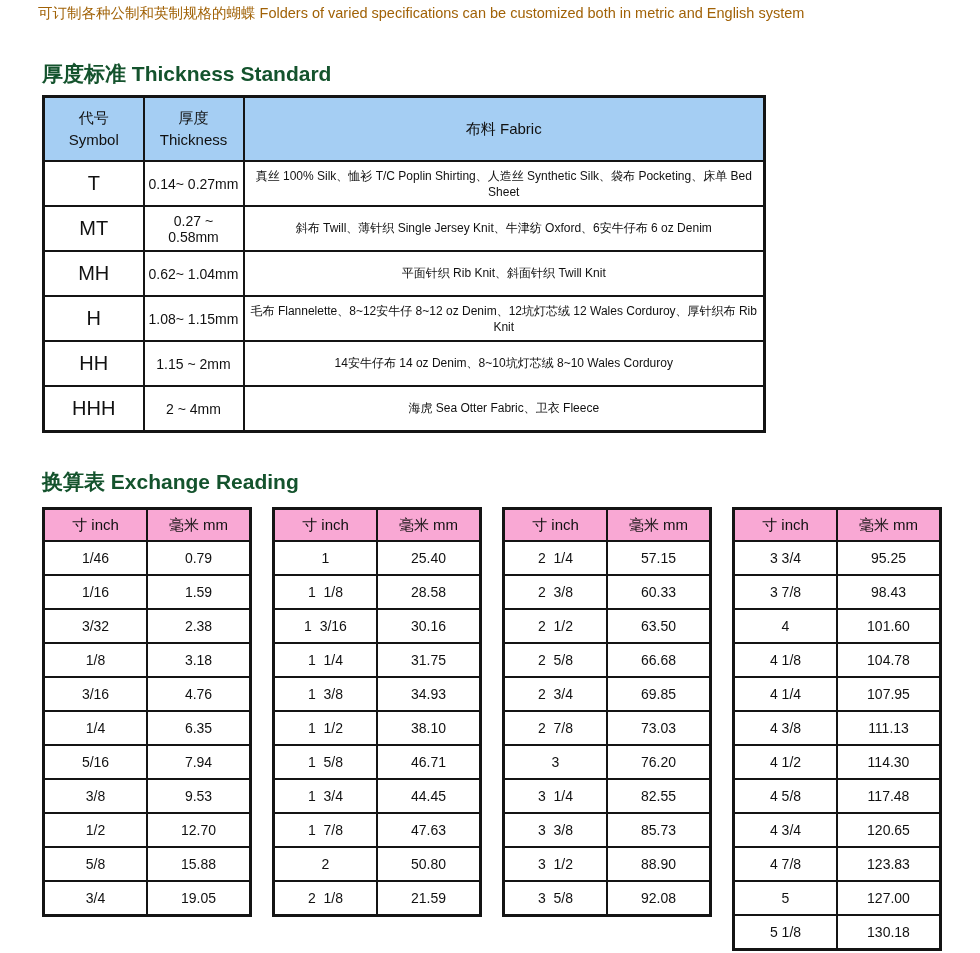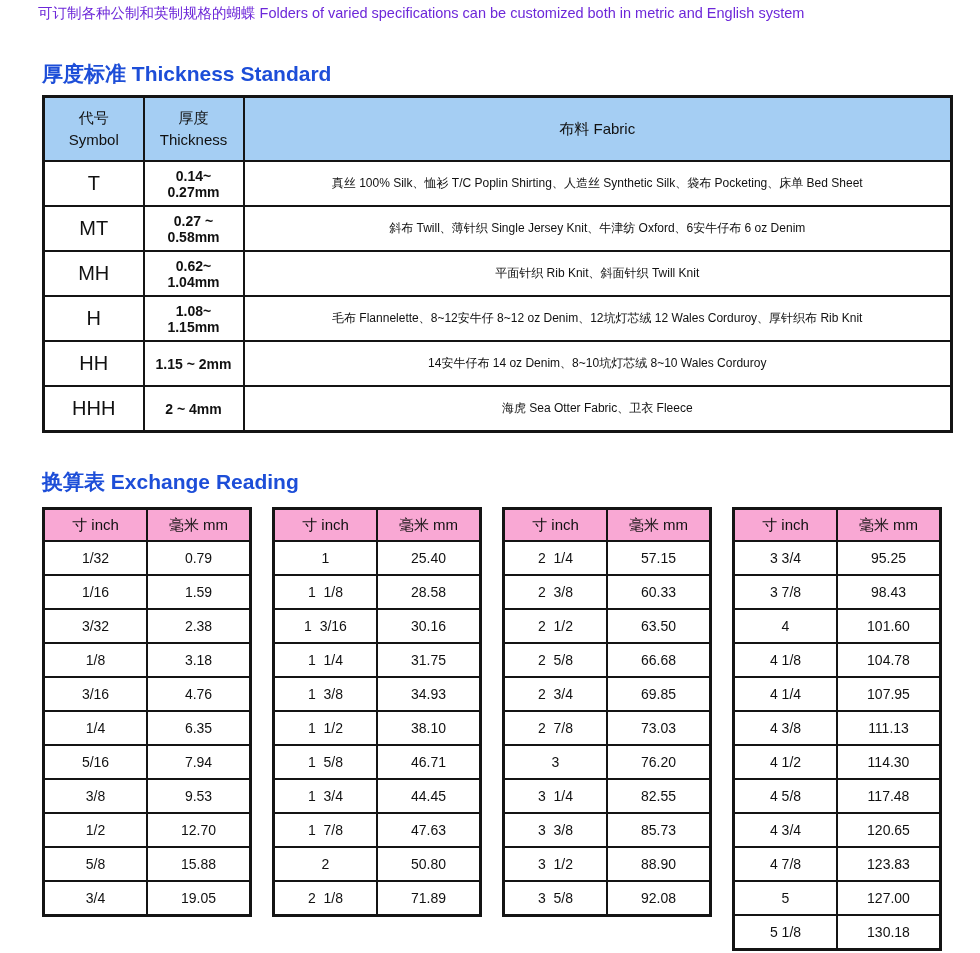--- a/index.html
+++ b/index.html
@@ -7,57 +7,57 @@
     position:relative;
     width:980px;height:953px;
     font-family:"Liberation Sans","DejaVu Sans",sans-serif;
     color:#111111;
     overflow:hidden;
   }
   .abs{position:absolute;}
   .note{
     left:38px;top:4px;
     font-size:14.5px;
-    color:#6d28d9;
+    color:#a16207;
     white-space:nowrap;
   }
   .sec-title{
     font-size:21px;
     font-weight:bold;
-    color:#1d4ed8;
+    color:#14532d;
     white-space:nowrap;
   }
   .title-thickness{left:42px;top:60px;}
   .title-exchange{left:42px;top:468px;text-align:center;}
 
   
   table{border-collapse:collapse;table-layout:fixed;}
   .tstd{
     left:42px;top:95px;
-    width:911px;
+    width:724px;
     border:3px solid #141414;
   }
   .tstd th,.tstd td{
     border:2px solid #141414;
     text-align:center;
     vertical-align:middle;
     padding:0 4px;
   }
   .tstd th{
     background:#A5CEF3;
     font-weight:normal;
     font-size:15px;
     height:62px;
     line-height:1.5;
   }
   .tstd td{height:43px;}
   .tstd .col-sym{width:100px;}
   .tstd .col-thk{width:100px;}
   .cell-sym{font-size:20px;}
-  .cell-thk{font-size:14px;font-weight:bold;}
+  .cell-thk{font-size:14px;}
   .cell-fab{font-size:12px;}
 
   
   .xch{
     top:507px;
     width:206px;
     border:3px solid #141414;
   }
   .xch th,.xch td{
     border:2px solid #141414;
@@ -146,21 +146,21 @@
 
 <table class="abs xch xch-0">
   <thead>
     <tr>
       <th>寸 inch</th>
       <th>毫米 mm</th>
     </tr>
   </thead>
   <tbody>
       <tr>
-      <td>1/32</td>
+      <td>1/46</td>
       <td>0.79</td>
     </tr>
       <tr>
       <td>1/16</td>
       <td>1.59</td>
     </tr>
       <tr>
       <td>3/32</td>
       <td>2.38</td>
     </tr>
@@ -242,21 +242,21 @@
       <tr>
       <td>1  7/8</td>
       <td>47.63</td>
     </tr>
       <tr>
       <td>2</td>
       <td>50.80</td>
     </tr>
       <tr>
       <td>2  1/8</td>
-      <td>71.89</td>
+      <td>21.59</td>
     </tr>
     </tbody>
 </table>
 
 <table class="abs xch xch-2">
   <thead>
     <tr>
       <th>寸 inch</th>
       <th>毫米 mm</th>
     </tr>

